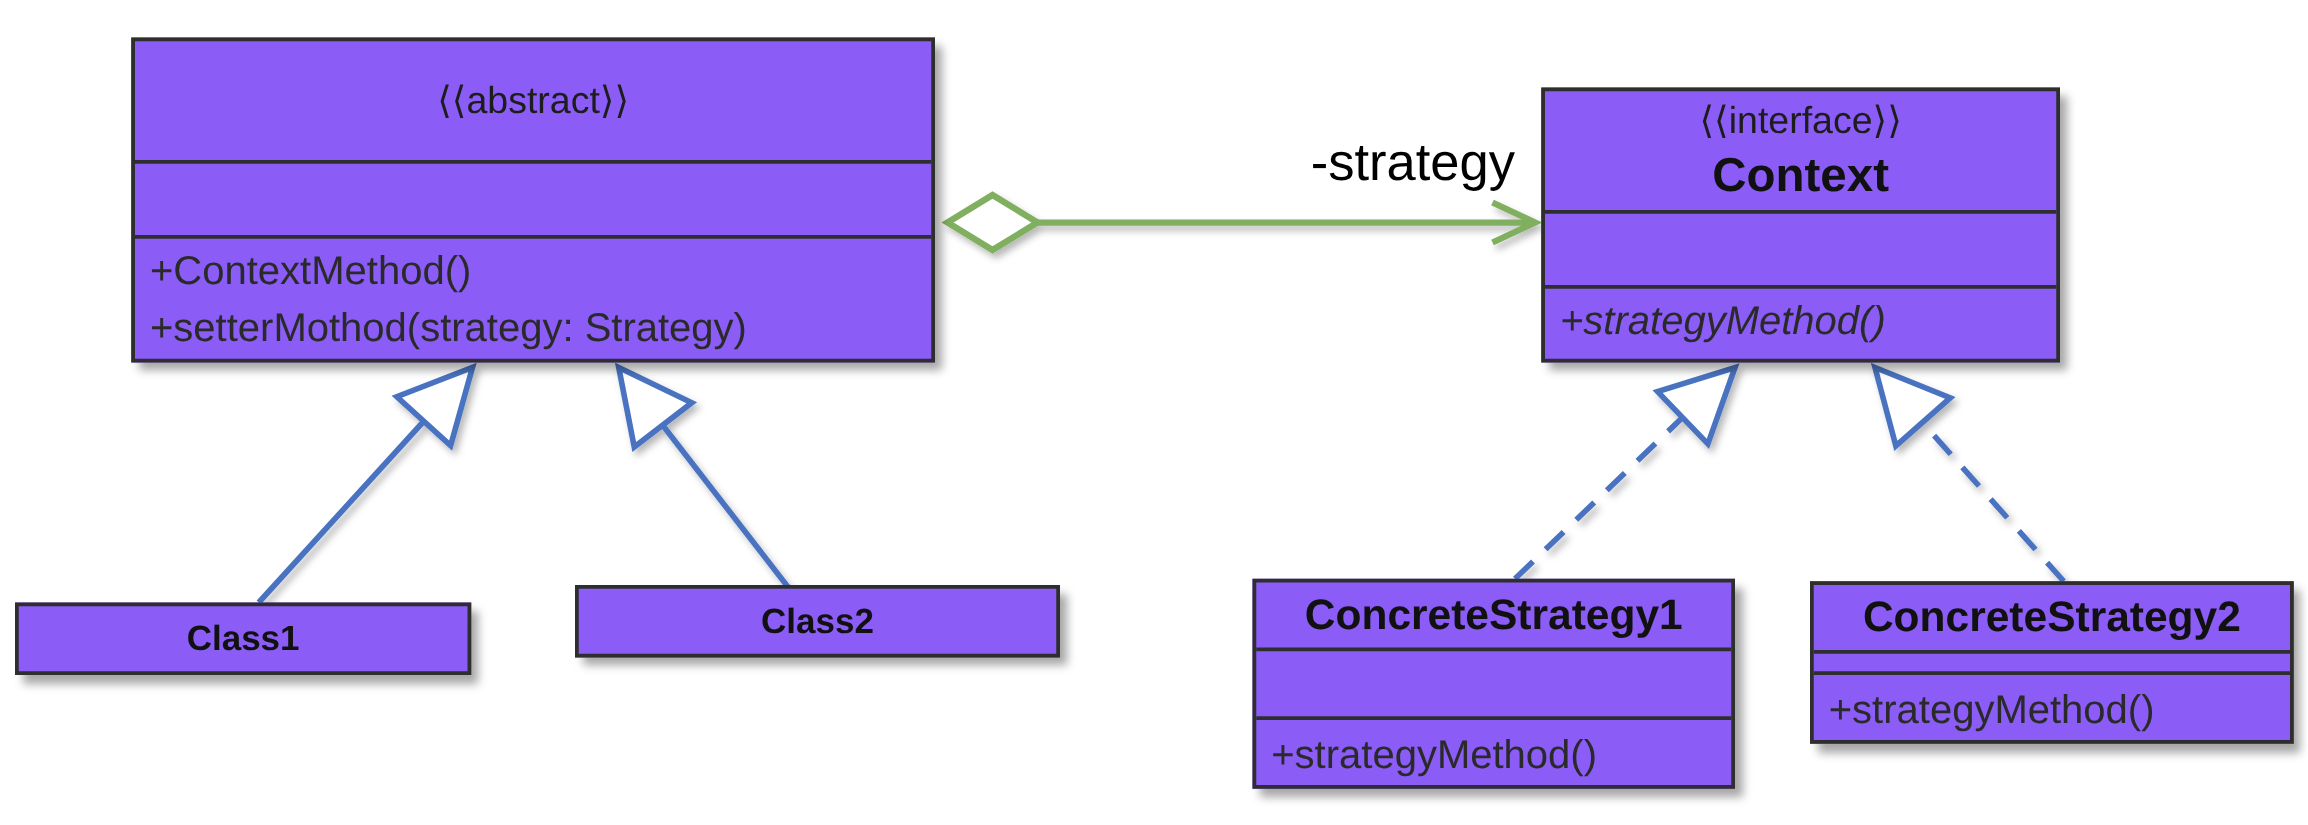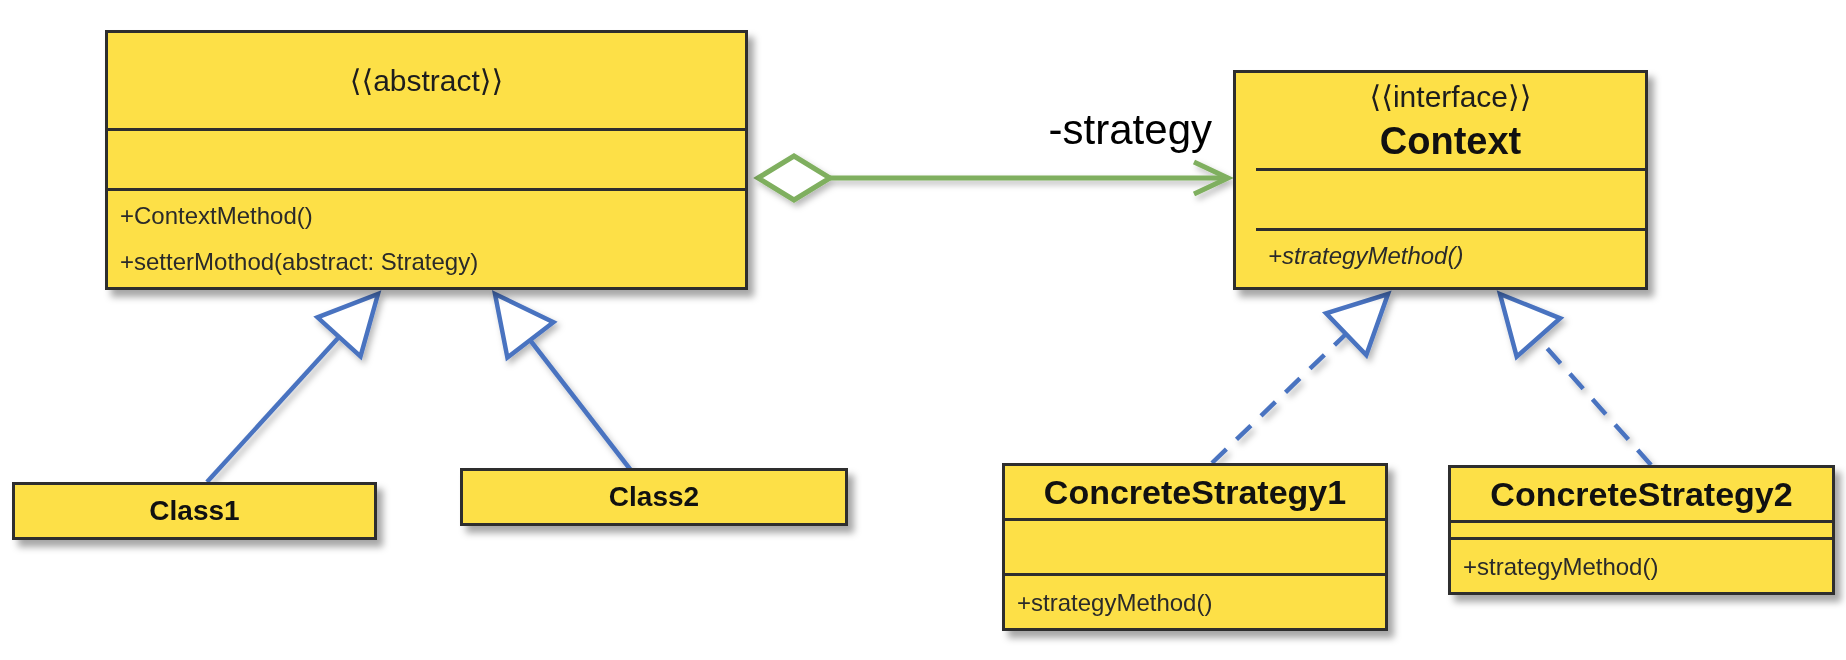--- a/index.html
+++ b/index.html
@@ -6,38 +6,38 @@
   #canvas{
     position:relative;
     width:1846px;height:660px;
     background:#ffffff;
     font-family:"Liberation Sans","DejaVu Sans",sans-serif;
     overflow:hidden;
   }
   #connector-layer{position:absolute;left:0;top:0;width:1846px;height:660px;}
   .uml-box{
     position:absolute;
-    background:#fde047;
+    background:#8b5cf6;
     border:3px solid #2e2e2e;
     box-sizing:border-box;
     display:flex;
     flex-direction:column;
     box-shadow:6px 7px 7px rgba(0,0,0,0.35);
   }
   .compartment{box-sizing:border-box;}
   .comp-divided{border-bottom:3px solid #2e2e2e;}
   .header-comp{
     display:flex;flex-direction:column;
     align-items:center;justify-content:center;
   }
   .stereotype{font-size:30px;line-height:40px;color:#1d1d1d;}
   .class-title{font-size:38px;line-height:48px;font-weight:bold;color:#111;}
   .small-title{font-size:34px;line-height:52px;font-weight:bold;color:#111;text-align:center;}
   .methods-comp{padding:2px 0 0 12px;}
-  .method-line{font-size:24px;line-height:46px;color:#2a2a2a;white-space:nowrap;}
+  .method-line{font-size:32px;line-height:46px;color:#2a2a2a;white-space:nowrap;}
   .italic{font-style:italic;}
   .name-only{
     display:flex;align-items:center;justify-content:center;
     font-size:28px;font-weight:bold;color:#111;
   }
   #strategy-label{
     position:absolute;
     top:106px;
     left:900px;
     width:312px;
@@ -78,25 +78,25 @@
     </g>
   </svg>
 
   <div class="uml-box" id="context-box" style="left:105px;top:30px;width:643px;height:260px;">
     <div class="compartment header-comp comp-divided" style="height:98px;">
       <div class="stereotype">⟨⟨abstract⟩⟩</div>
     </div>
     <div class="compartment comp-divided" style="height:60px;"></div>
     <div class="compartment methods-comp" style="flex:1;">
       <div class="method-line">+ContextMethod()</div>
-      <div class="method-line">+setterMothod(abstract: Strategy)</div>
+      <div class="method-line">+setterMothod(strategy: Strategy)</div>
     </div>
   </div>
 
-  <div class="uml-box" id="strategy-box" style="left:1233px;top:70px;width:415px;height:220px;padding-left:20px;">
+  <div class="uml-box" id="strategy-box" style="left:1233px;top:70px;width:415px;height:220px;">
     <div class="compartment header-comp comp-divided" style="height:98px;">
       <div class="stereotype">⟨⟨interface⟩⟩</div>
       <div class="class-title">Context</div>
     </div>
     <div class="compartment comp-divided" style="height:60px;"></div>
     <div class="compartment methods-comp" style="flex:1;">
       <div class="method-line italic">+strategyMethod()</div>
     </div>
   </div>
 

